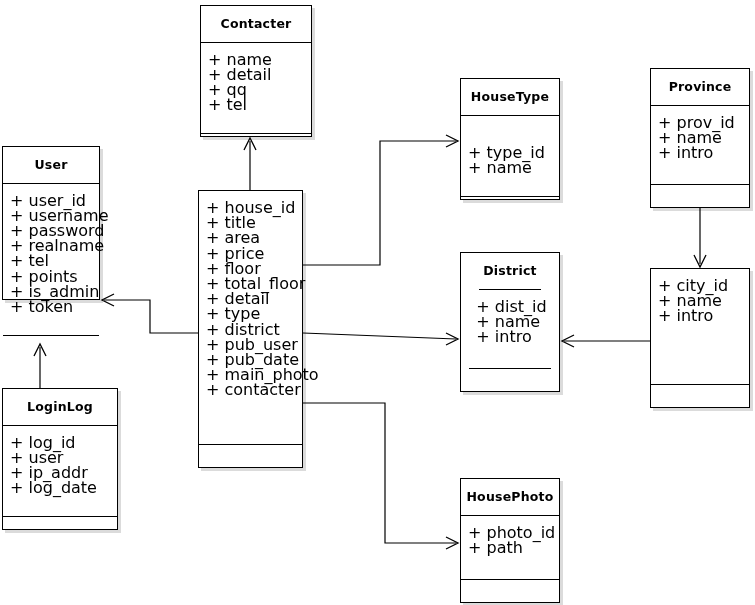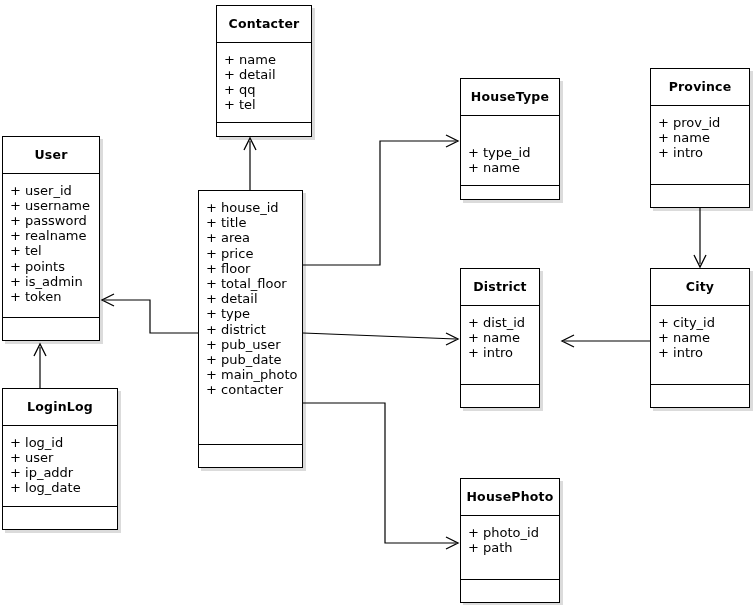--- a/index.html
+++ b/index.html
@@ -56,22 +56,22 @@
     font-size: 12.5px;
     color: #000000;
     padding: 12px 4px 11px 4px;
     border-bottom: 1.3px solid #000000;
     line-height: 1;
     letter-spacing: 0.2px;
   }
   .uml-attrs {
     flex: 1 1 auto;
     border-bottom: 1.3px solid #000000;
-    padding: 9px 0 10px 0;
-    font-size: 13px;
+    padding: 9px 0 21px 0;
+    font-size: 16px;
     color: #000000;
   }
   .uml-attr {
     padding: 0 4px 0 7px;
     line-height: 15.2px;
     white-space: nowrap;
   }
   .uml-ops {
     height: 22px;
     flex: 0 0 auto;
@@ -118,31 +118,31 @@
       <polyline points="700,208 700,264"></polyline>
       <polyline class="head" points="694,255 700,267 706,255"></polyline>
     </g>
 
     <g>
       <polyline points="650,341 564,341"></polyline>
       <polyline class="head" points="574,335 562,341 574,347"></polyline>
     </g>
   </svg>
 
-<div class="uml-class" style="left: 216px; top: 5px; width: 96px; height: 132px;">
+<div class="uml-class" style="left: 200px; top: 5px; width: 112px; height: 132px;">
       <div class="uml-title">Contacter</div>
       <div class="uml-attrs">
         <div class="uml-attr">+ name</div>
         <div class="uml-attr">+ detail</div>
         <div class="uml-attr">+ qq</div>
         <div class="uml-attr">+ tel</div>
       </div>
       <div class="uml-ops"></div>
     </div>
-    <div class="uml-class" style="left: 2px; top: 136px; width: 98px; height: 205px;">
+    <div class="uml-class" style="left: 2px; top: 146px; width: 98px; height: 154px;">
       <div class="uml-title">User</div>
       <div class="uml-attrs">
         <div class="uml-attr">+ user_id</div>
         <div class="uml-attr">+ username</div>
         <div class="uml-attr">+ password</div>
         <div class="uml-attr">+ realname</div>
         <div class="uml-attr">+ tel</div>
         <div class="uml-attr">+ points</div>
         <div class="uml-attr">+ is_admin</div>
         <div class="uml-attr">+ token</div>
@@ -177,31 +177,30 @@
     </div>
     <div class="uml-class" style="left: 650px; top: 68px; width: 100px; height: 140px;">
       <div class="uml-title">Province</div>
       <div class="uml-attrs">
         <div class="uml-attr">+ prov_id</div>
         <div class="uml-attr">+ name</div>
         <div class="uml-attr">+ intro</div>
       </div>
       <div class="uml-ops"></div>
     </div>
-    <div class="uml-class" style="left: 460px; top: 268px; width: 80px; height: 140px;">
+    <div class="uml-class" style="left: 460px; top: 252px; width: 100px; height: 140px; align-items: center;">
       <div class="uml-title">District</div>
       <div class="uml-attrs">
         <div class="uml-attr">+ dist_id</div>
         <div class="uml-attr">+ name</div>
         <div class="uml-attr">+ intro</div>
       </div>
       <div class="uml-ops"></div>
     </div>
     <div class="uml-class" style="left: 650px; top: 268px; width: 100px; height: 140px;">
-      <div class="uml-title">City</div>
       <div class="uml-attrs">
         <div class="uml-attr">+ city_id</div>
         <div class="uml-attr">+ name</div>
         <div class="uml-attr">+ intro</div>
       </div>
       <div class="uml-ops"></div>
     </div>
     <div class="uml-class" style="left: 2px; top: 388px; width: 116px; height: 142px;">
       <div class="uml-title">LoginLog</div>
       <div class="uml-attrs">

